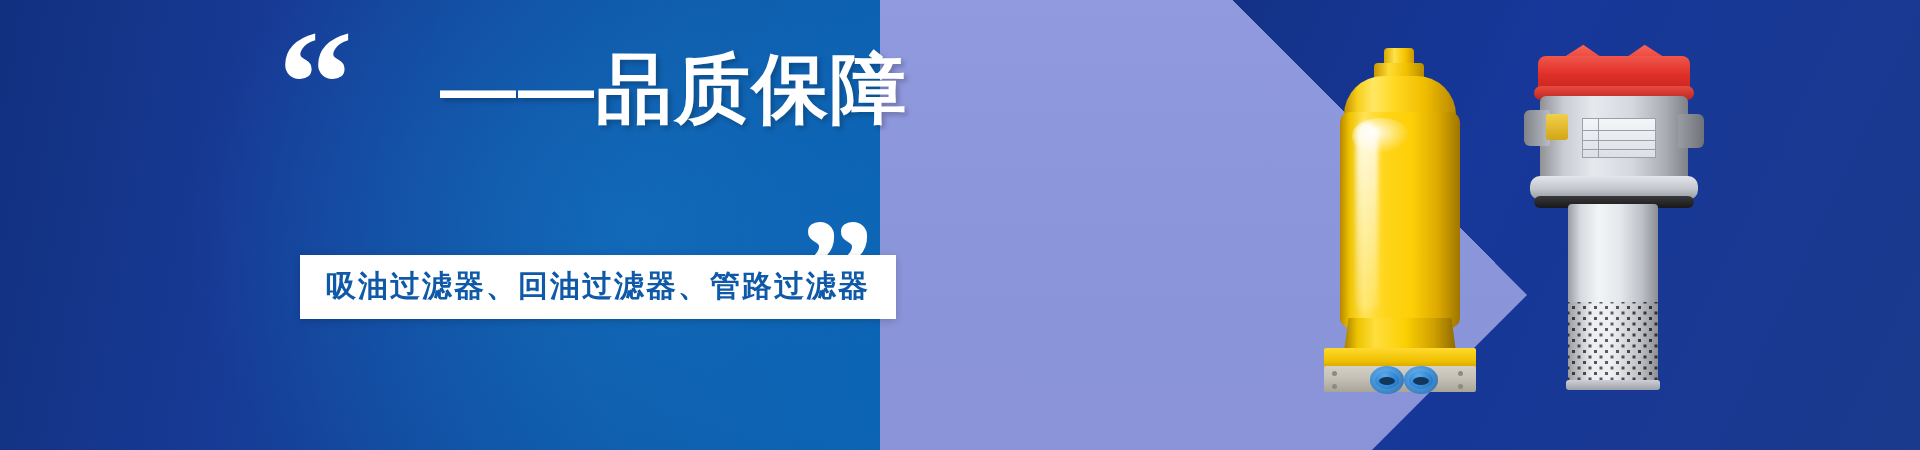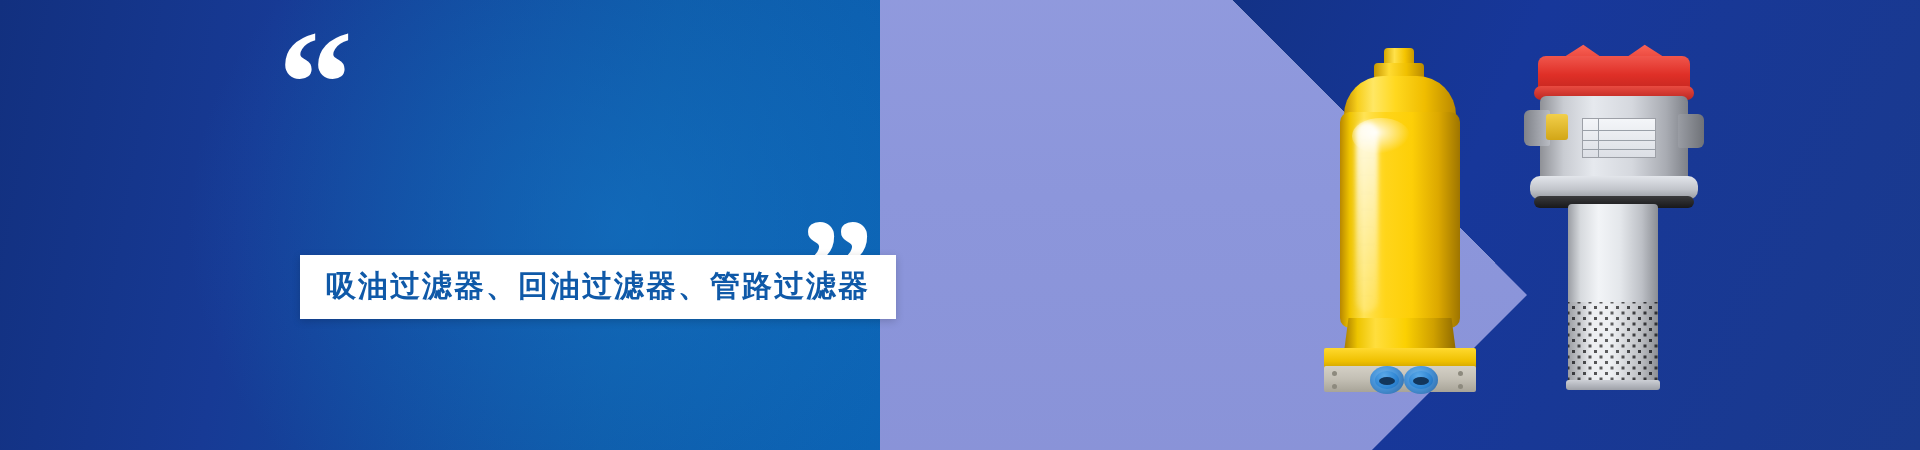--- a/index.html
+++ b/index.html
@@ -212,20 +212,21 @@
     <div class="diamond-wrap" style="left:0;">
       <div class="diamond-white"></div>
       <div class="diamond-fill"></div>
     </div>
   </div>
 
   <span class="quote-open">“</span>
   <span class="quote-close">„</span>
 
   <div class="headline">
+    <span class="line2">——品质保障</span>
   </div>
 
   <div class="subtitle-box">
     <div class="subtitle-text">吸油过滤器、回油过滤器、管路过滤器</div>
   </div>
 
   <div class="prod-yellow">
     <div class="py-cap"></div>
     <div class="py-neck"></div>
     <div class="py-shoulder"></div>

